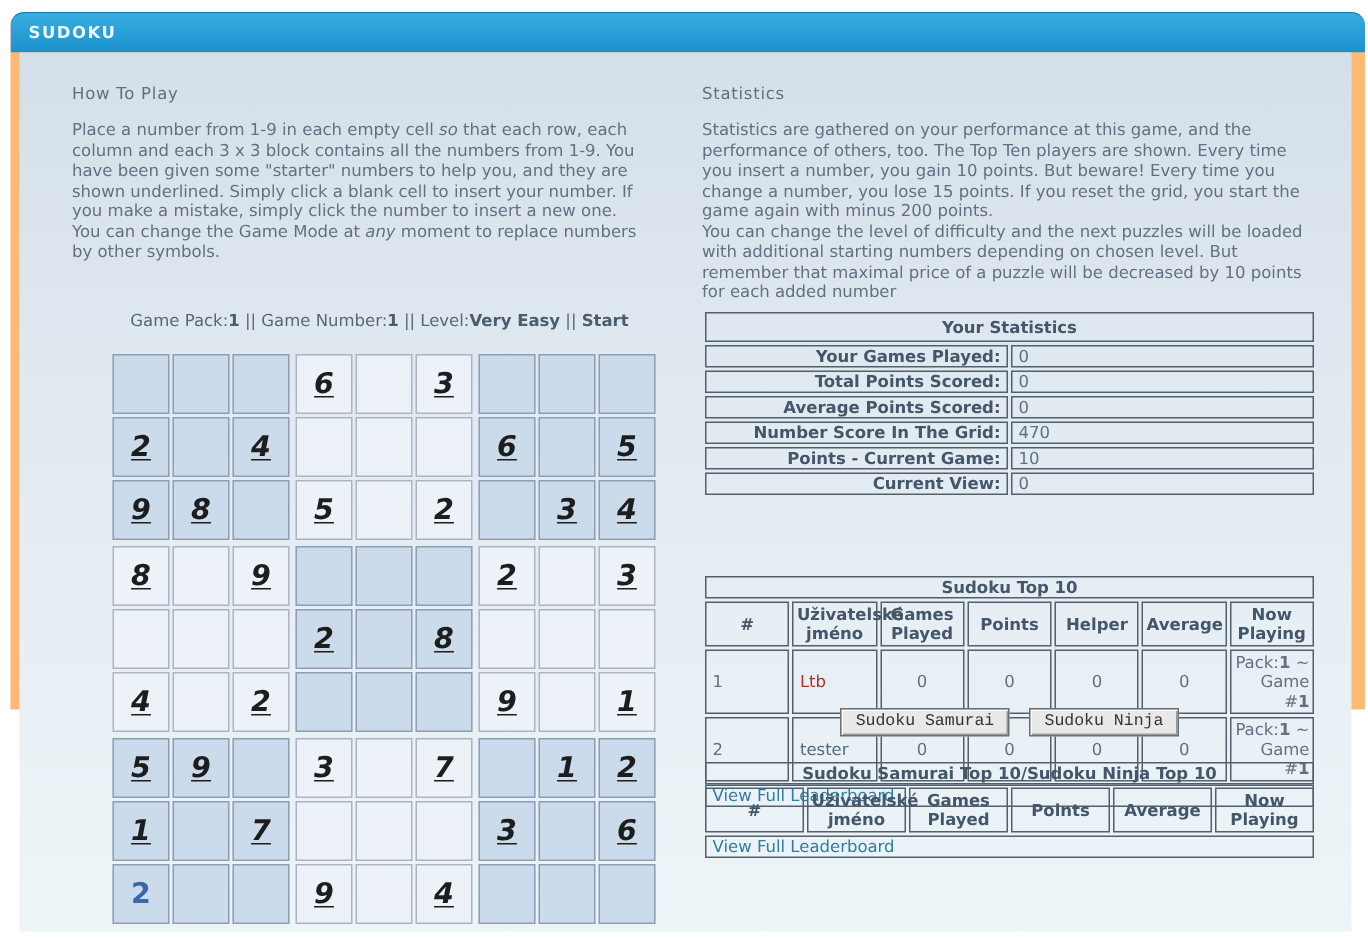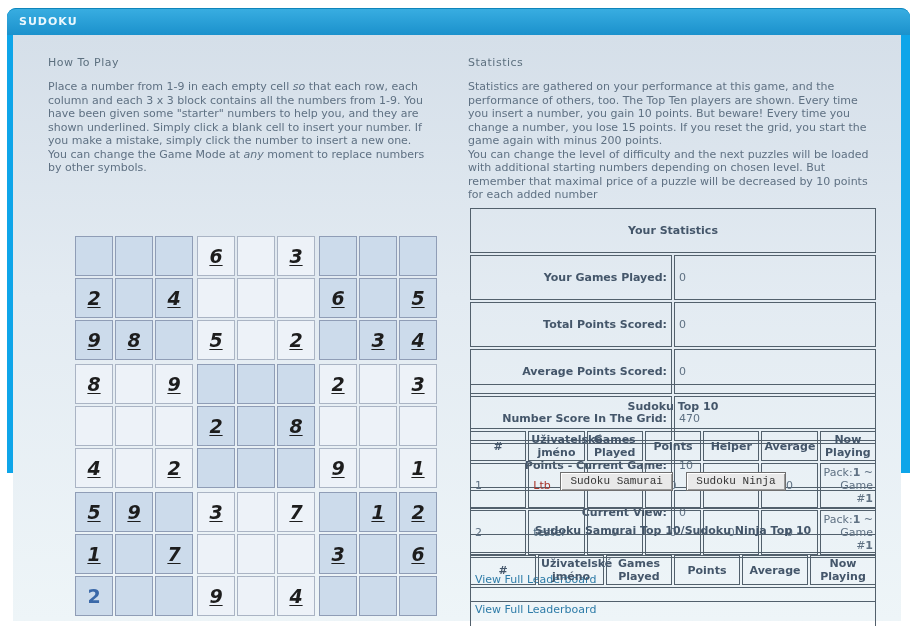--- a/index.html
+++ b/index.html
@@ -1,21 +1,21 @@
 <!DOCTYPE html>
 <html><head>
 <meta charset="utf-8">
 <style>
   * { margin:0; padding:0; box-sizing:border-box; }
   html,body { background:#ffffff; }
   body { font-family:"DejaVu Sans", sans-serif; }
   .page { position:relative; width:912px; height:626px; background:#ffffff; overflow:hidden; }
 
   .frame { position:absolute; left:7px; top:8px; width:903px; height:465px;
-           background:#0ea5e9; border-radius:9px 9px 0 0; }
+           background:#fdba74; border-radius:9px 9px 0 0; }
   .titlebar { height:27px; border-radius:9px 9px 0 0;
               background:linear-gradient(#38ade1, #1b91cc);
               border-top:1px solid #0f85ba;
               color:#eaf7fd; font-size:11px; font-weight:bold; letter-spacing:1px;
               line-height:26px; padding-left:12px; }
   .content { position:absolute; left:6px; top:27px; width:888px; height:586px;
              background:linear-gradient(#d5dfe9 0%, #e3ebf2 45%, #eef5f8 100%);
              color:#5f7183; font-size:11px; }
 
   .heading { position:absolute; letter-spacing:0.5px; color:#5d707f; }
@@ -35,21 +35,21 @@
   .cell.dark  { background:#ccdbeb; border:1px solid #8f9db6; }
   .cell.light { background:#edf2f8; border:1px solid #aab4c4; }
   .starter-num { font-size:19px; font-weight:bold; font-style:italic; color:#1d1d1d;
                  text-decoration:underline; text-underline-offset:2px; }
   .user-num { font-size:19px; font-weight:bold; color:#3a68a8; }
 
   
   table { border-collapse:separate; border-spacing:2px; font-size:11px; color:#5f7183;
           background:transparent; }
   .stats-table, .lb-table { position:absolute; left:455px; width:410px; table-layout:fixed; }
-  td, th { border:1px solid #52606c; padding:15px 4px; background:transparent; }
+  td, th { border:1px solid #52606c; padding:0 4px; background:transparent; }
   .tbl-title { text-align:center; font-weight:bold; color:#44566a; height:20px; }
   .stats-table td.lbl { text-align:right; font-weight:bold; color:#44566a; width:63%; height:15px; }
   .stats-table td.val { text-align:left; }
   .lb-table th { font-weight:bold; color:#44566a; text-align:center; height:24px; padding:1px 2px; }
   .lb-table td { height:15px; }
   .lb-table td.num { text-align:center; }
   .lb-table td.np { text-align:right; line-height:13px; padding:1px 2px; }
   .lb-table a { text-decoration:none; }
   a.red-link { color:#a8342a; }
   a.plain-link { color:#4d6a80;text-align:right; }
@@ -69,20 +69,21 @@
     <div class="titlebar">
       <span>SUDOKU</span>
     </div>
 
     <div class="content">
 
       <div class="heading" style="left:35px; top:21px;">How To Play</div>
 
       <div class="para" style="left:35px; top:45px; width:382px;"><span>Place a number from 1-9 in each empty cell </span><span class="ital">so</span><span> that each row, each column and each 3 x 3 block contains all the numbers from 1-9. You have been given some "starter" numbers to help you, and they are shown underlined. Simply click a blank cell to insert your number. If you make a mistake, simply click the number to insert a new one. You can change the Game Mode at </span><span class="ital">any</span><span> moment to replace numbers by other symbols.</span></div>
 
+      <div class="gameinfo"><span>Game Pack:</span><b>1</b><span> || </span><span>Game Number:</span><b>1</b><span> || </span><span>Level:</span><b>Very Easy</b><span> || </span><a href="#">Start</a></div>
 
       <div class="sudoku">
           <div class="block">
             <div class="cell dark"></div>
             <div class="cell dark"></div>
             <div class="cell dark"></div>
             <div class="cell dark">
               <span class="starter-num">2</span>
             </div>
             <div class="cell dark"></div>

